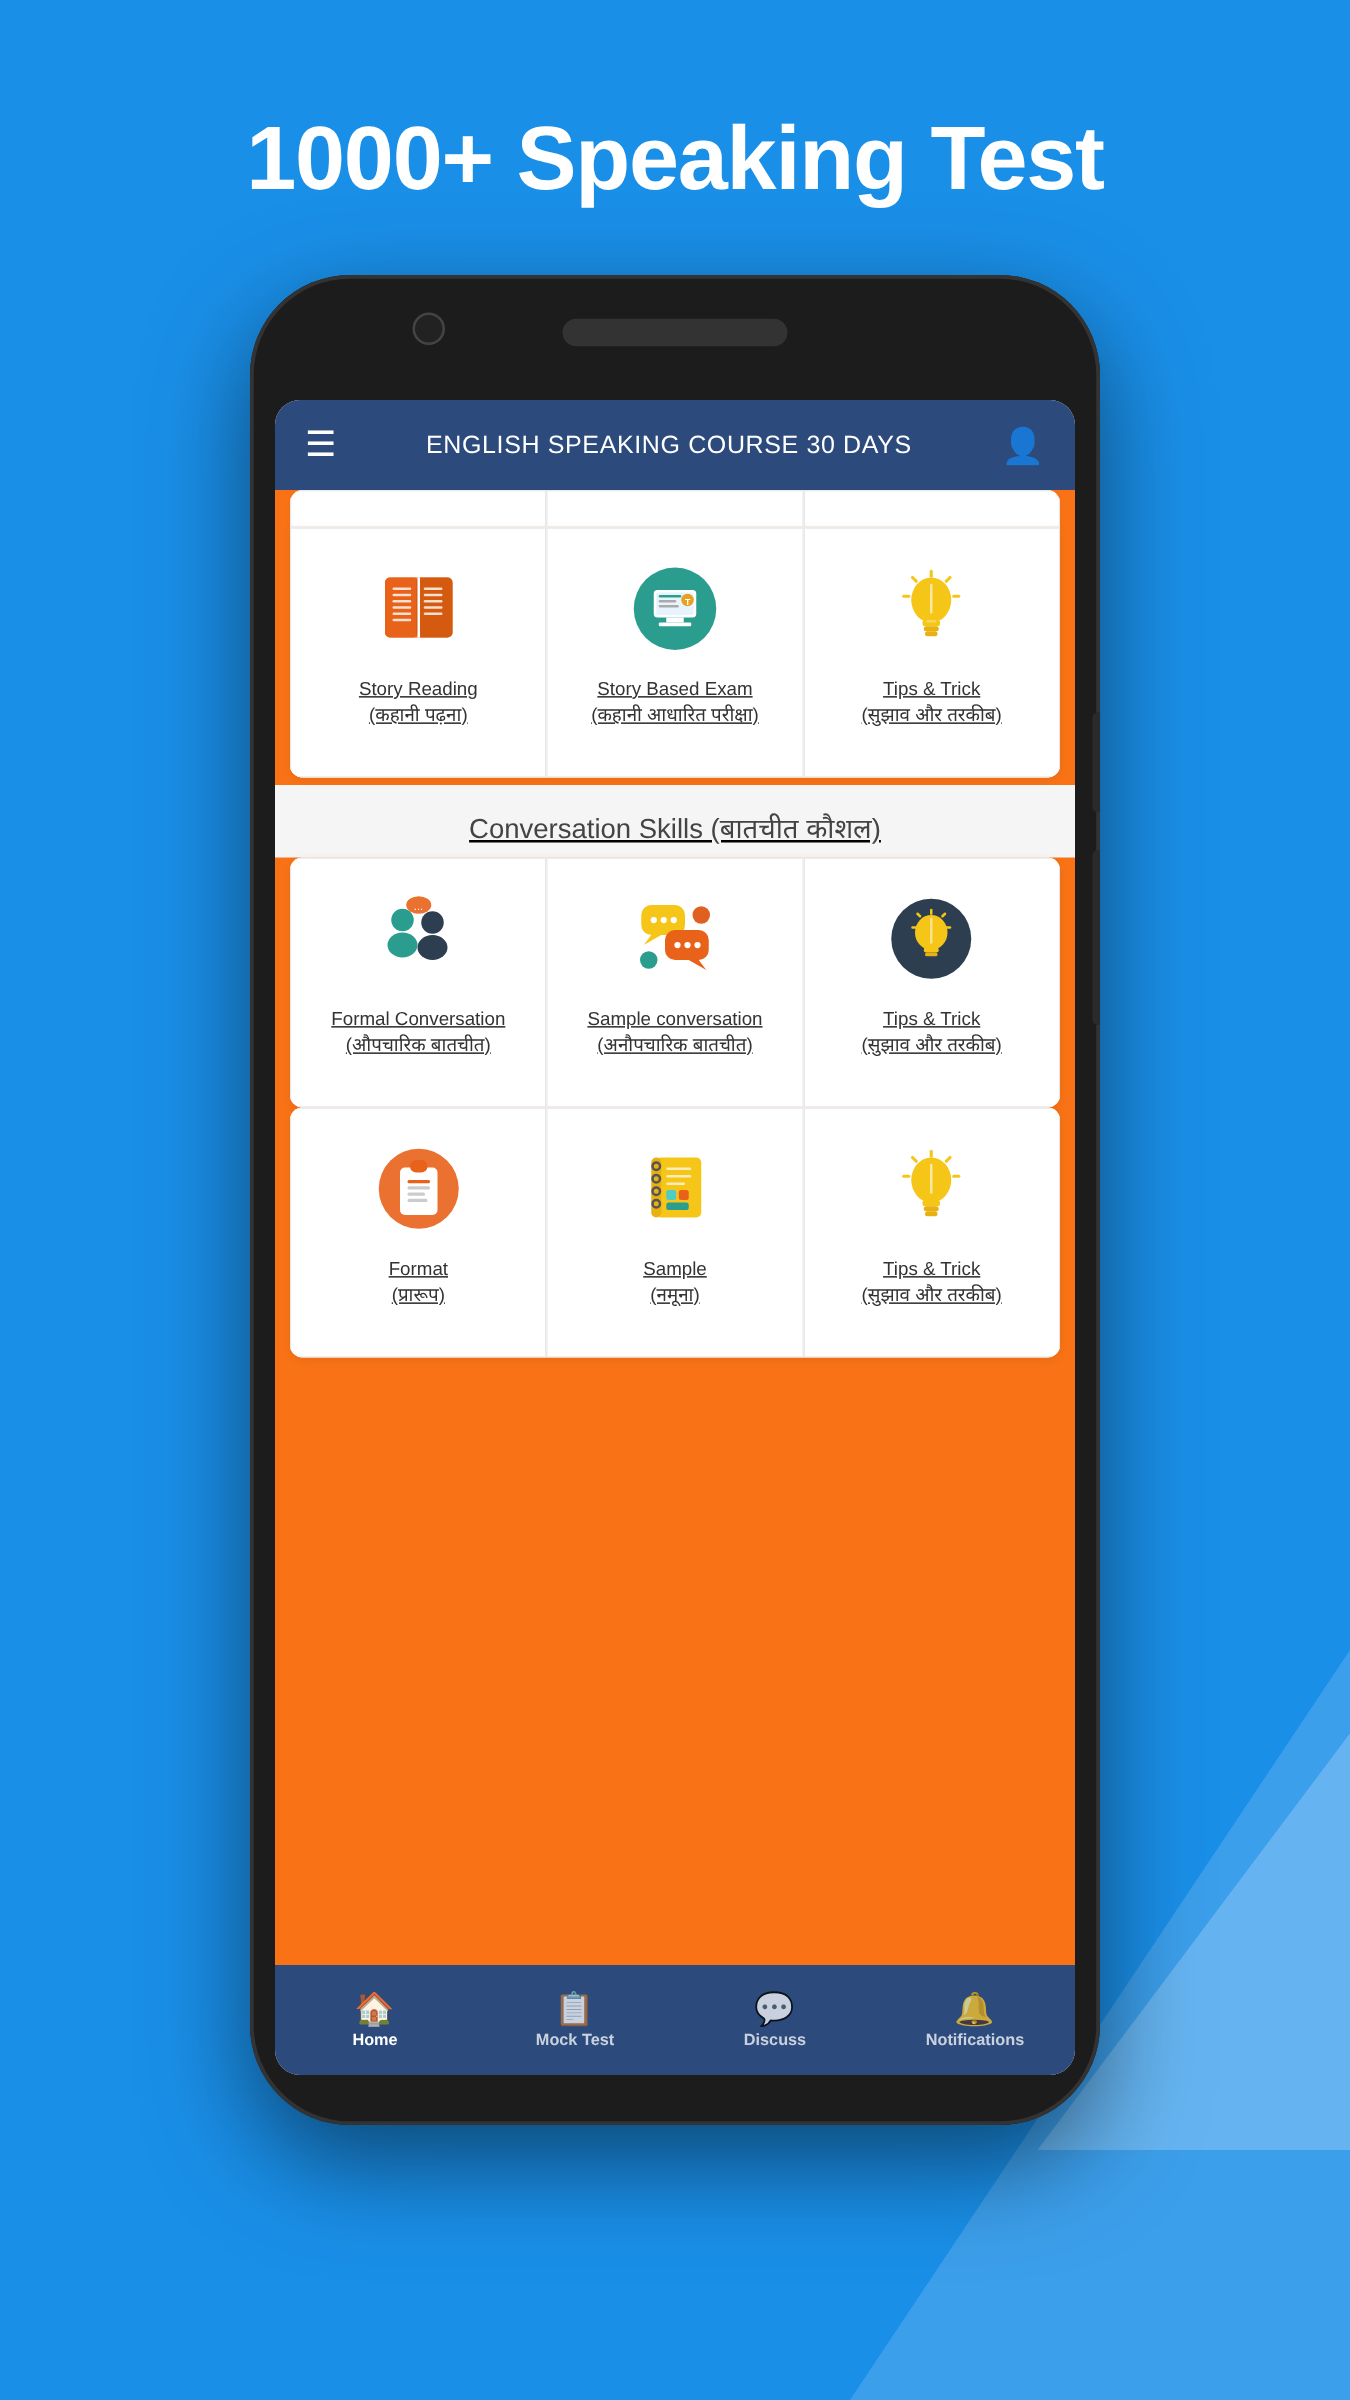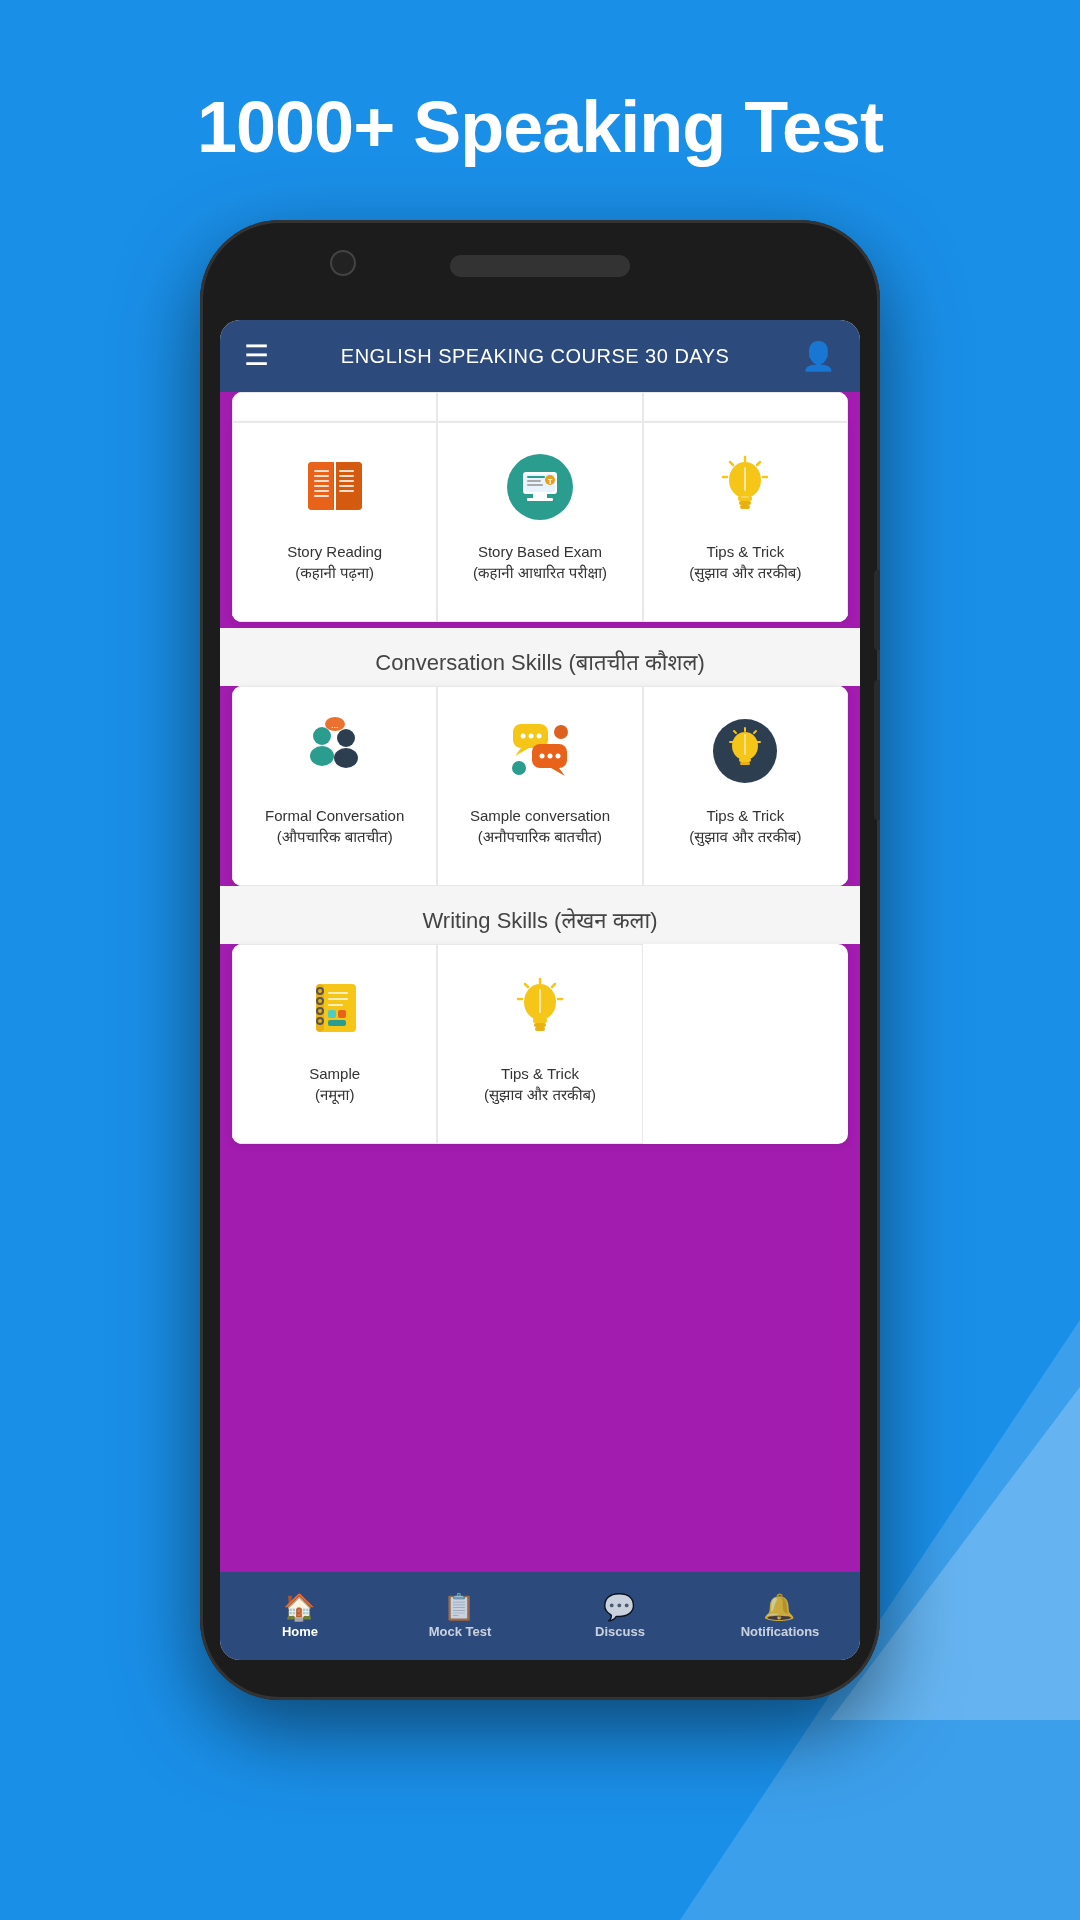--- a/index.html
+++ b/index.html
@@ -158,21 +158,22 @@
     }
     .header-profile-icon {
       color: white;
       font-size: 28px;
     }
 
     
     .app-content {
       flex: 1;
       overflow-y: auto;
-      background: #a21caf;
+      background: #f97316;
+      text-decoration: underline;
     }
     .app-content::-webkit-scrollbar { display: none; }
 
     
     .section-label {
       text-align: center;
       color: #444;
       font-size: 22px;
       padding: 18px 10px 10px;
       background: #f5f5f5;
@@ -436,23 +437,39 @@
                 <line x1="20" y1="26" x2="23" y2="26" stroke="#f5c518" stroke-width="2" stroke-linecap="round"></line>
               </svg>
             </div>
             <div class="card-label">
               <span>Tips &amp; Trick</span><br>
               <span>(सुझाव और तरकीब)</span>
             </div>
           </div>
         </div>
 
-        <div class="section-label">Writing Skills (लेखन कला)</div>
         <div class="card-grid" style="margin-bottom:12px;">
 
+          <div class="card-cell">
+            <div class="card-icon">
+              <svg width="70" height="70" viewBox="0 0 70 70">
+                <circle cx="35" cy="35" r="32" fill="#e8621a" opacity="0.9"></circle>
+                <rect x="20" y="18" width="30" height="38" rx="4" fill="white"></rect>
+                <rect x="28" y="12" width="14" height="10" rx="5" fill="#e8621a"></rect>
+                <rect x="26" y="28" width="18" height="2.5" rx="1.2" fill="#e8621a"></rect>
+                <rect x="26" y="33" width="18" height="2.5" rx="1.2" fill="#ccc"></rect>
+                <rect x="26" y="38" width="14" height="2.5" rx="1.2" fill="#ccc"></rect>
+                <rect x="26" y="43" width="16" height="2.5" rx="1.2" fill="#ccc"></rect>
+              </svg>
+            </div>
+            <div class="card-label">
+              <span>Format</span><br>
+              <span>(प्रारूप)</span>
+            </div>
+          </div>
 
           <div class="card-cell">
             <div class="card-icon">
               <svg width="70" height="70" viewBox="0 0 70 70">
                 <rect x="20" y="10" width="36" height="48" rx="4" fill="#f5c518"></rect>
                 <rect x="16" y="10" width="8" height="48" rx="4" fill="#e8b010"></rect>
 
                 <circle cx="20" cy="17" r="3" fill="none" stroke="#555" stroke-width="2"></circle>
                 <circle cx="20" cy="27" r="3" fill="none" stroke="#555" stroke-width="2"></circle>
                 <circle cx="20" cy="37" r="3" fill="none" stroke="#555" stroke-width="2"></circle>

